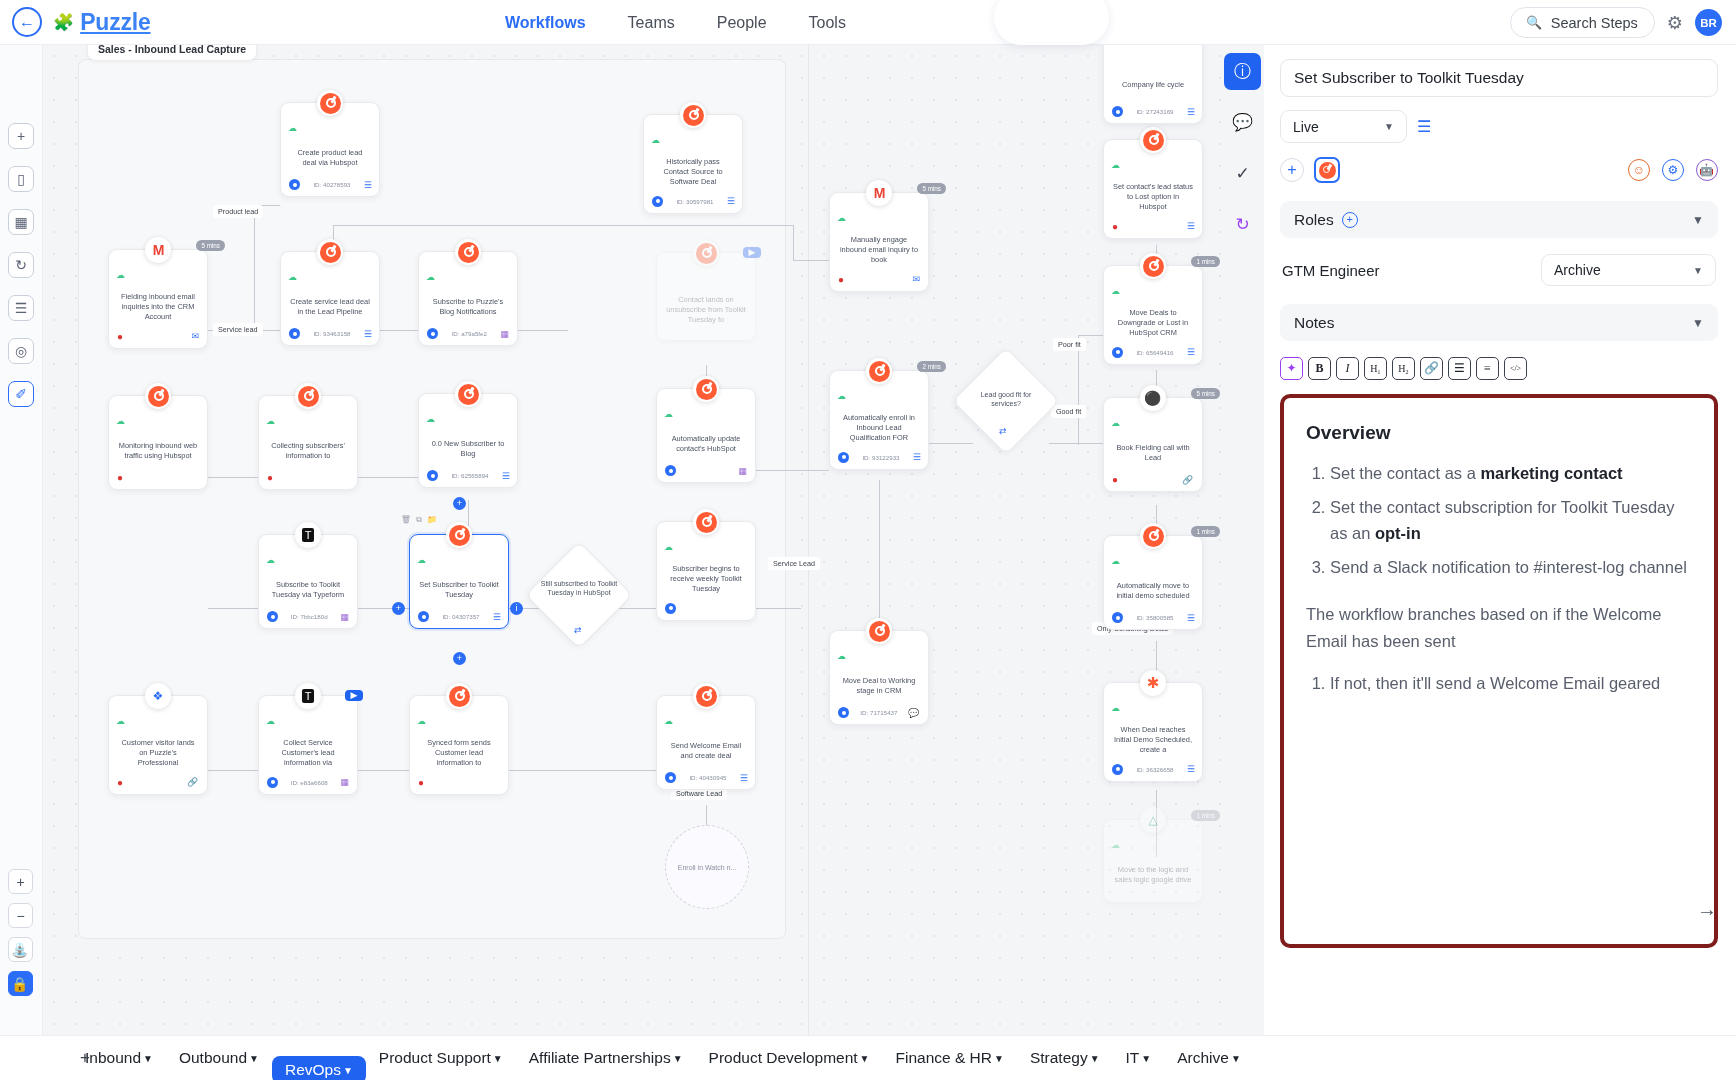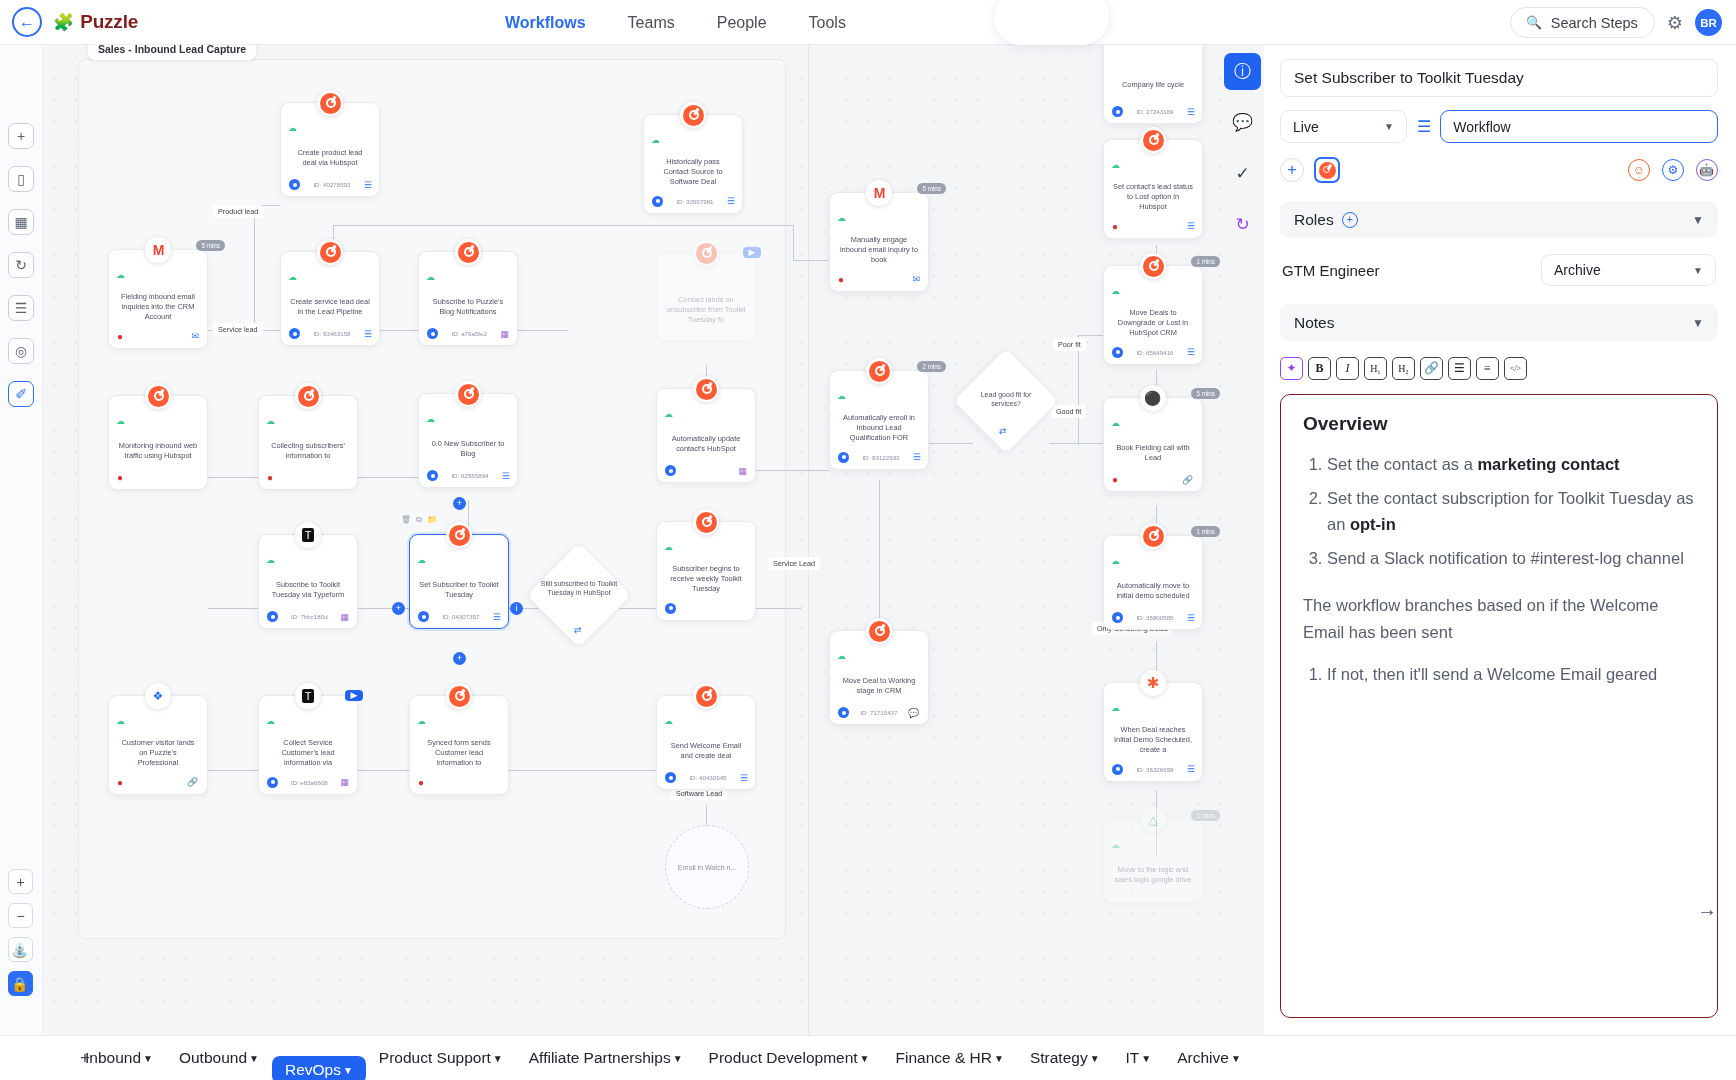--- a/index.html
+++ b/index.html
@@ -17,21 +17,21 @@
     background:#ffffff; display:flex; align-items:center;
     border-bottom:1px solid #eceef2; z-index:50;
   }
   .back-btn {
     width:30px;height:30px;border:2px solid #2b6df6;border-radius:50%;
     margin-left:12px; display:flex;align-items:center;justify-content:center;
     color:#2b6df6; font-size:16px; cursor:pointer; background:#fff;
   }
   .brand { display:flex;align-items:center;gap:6px; margin-left:11px; }
   .brand-logo { font-size:17px; }
-  .brand-name { font-size:19px; font-weight:600; letter-spacing:-.2px; color:#7f1d1d;}
+  .brand-name { font-size:23px; font-weight:600; letter-spacing:-.2px; color:#3b82f6;text-decoration:underline;}
   .nav { position:absolute; left:505px; top:0; height:45px; display:flex; align-items:center; gap:42px; }
   .nav a { font-size:16px; color:#4a4f59; text-decoration:none; cursor:pointer;}
   .nav a.active { color:#2b6df6; font-weight:600; }
   .nav-pill {
     position:absolute; left:489px; top:-10px; width:115px; height:55px;
     border-radius:30px; box-shadow:0 2px 10px rgba(40,60,120,.10);
     background:#fff; z-index:-1;
   }
   .top-right { position:absolute; right:14px; top:0; height:45px; display:flex; align-items:center; gap:12px;}
   .search-box {
@@ -224,22 +224,22 @@
   .toolbar{
     display:flex; gap:5px; margin-top:16px;
   }
   .tb{
     width:23px;height:23px;border:1.4px solid #3c4250;border-radius:5px;background:#fff;
     display:flex;align-items:center;justify-content:center;font-size:12px;color:#20242c;cursor:pointer;
     font-family:"Liberation Serif", serif;
   }
   .tb.ai{ border-color:#9b3ff5; color:#9b3ff5; }
   .notes-body{
-    margin-top:14px; border:1px solid #7f1d1d; border-radius:10px;
-    padding:18px 22px 0 22px; height:624px; overflow:hidden;
+    margin-top:14px; border:4px solid #7f1d1d; border-radius:10px;
+    padding:24px 22px 0 22px; height:554px; overflow:hidden;
   }
   .ov-title{ font-size:19px; font-weight:700; color:#20242c; margin-bottom:16px;}
   .ov-p{ font-size:16.5px; line-height:1.62; color:#585e6b; }
   .ov-ol{ margin:16px 0 0 24px; }
   .ov-ol li{ font-size:16.5px; line-height:1.62; color:#585e6b; margin-bottom:7px;}
   .ov-ol li b{ color:#20242c; }
   .ov-p2{ margin-top:20px; }
   .arrow-next{
     position:absolute; right:19px; top:853px; font-size:20px; color:#4a5161; cursor:pointer;
   }
@@ -730,23 +730,20 @@
 
 <div class="panel">
   <div class="panel-title">Set Subscriber to Toolkit Tuesday</div>
 
   <div class="row">
     <div class="select sel-live">
       <span>Live</span>
       <span class="chev">▼</span>
     </div>
     <span class="list-ico">☰</span>
-    <div class="select sel-wf">
-      <span>Workflow</span>
-    </div>
   </div>
 
   <div class="apps-row">
     <div class="plus-circle">+</div>
     <div class="hs-chip">
         <div class="hs"></div>
       </div>
     <div class="apps-right">
       <div class="round-ic" style="border:1.4px solid #e06a2b;color:#e06a2b;">☺</div>
       <div class="round-ic" style="border:1.4px solid #2b6df6;color:#2b6df6;">⚙</div>

